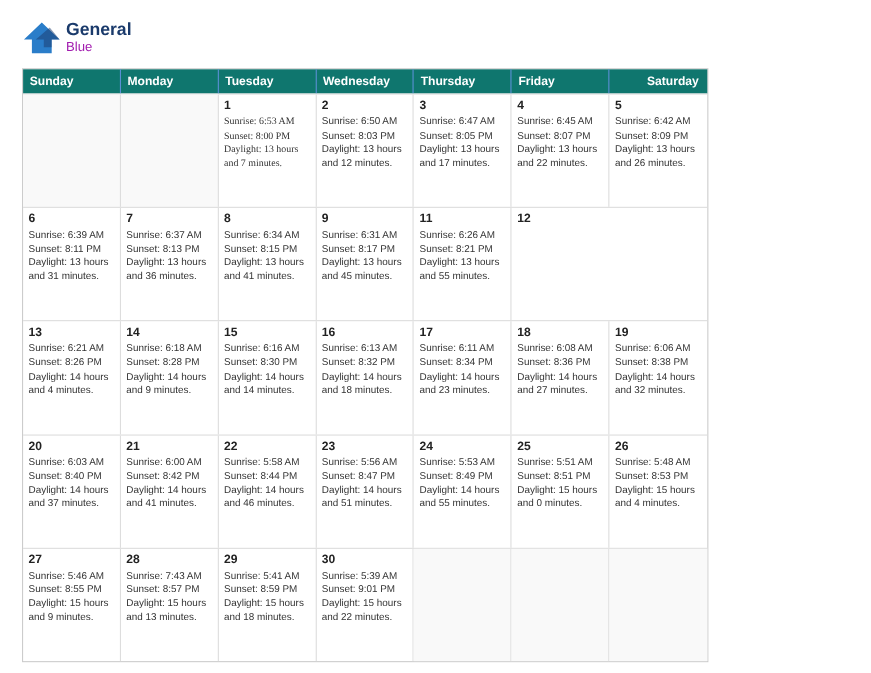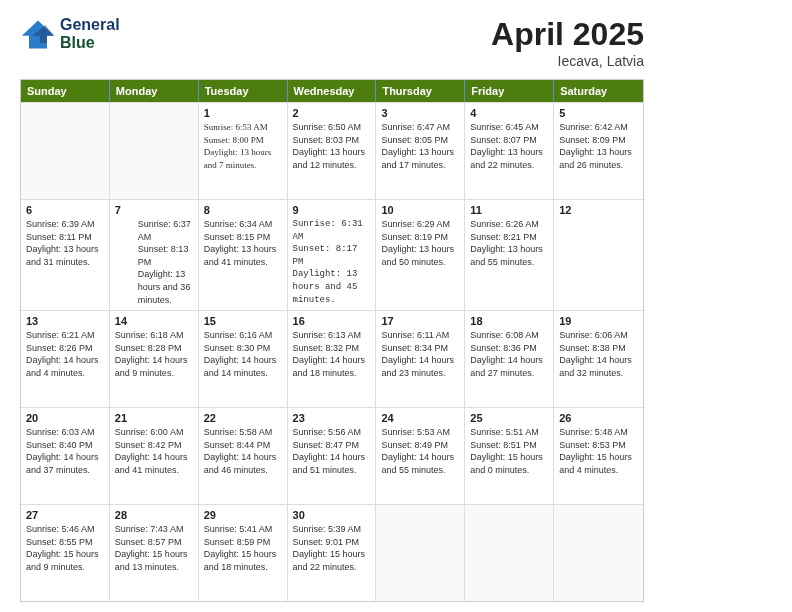--- a/index.html
+++ b/index.html
@@ -46,30 +46,30 @@
     }
     .calendar {
       flex: 1;
       display: flex;
       flex-direction: column;
       border: 1px solid #ccc;
     }
     .cal-header {
       display: grid;
       grid-template-columns: repeat(7, 1fr);
-      background: #4d7c0f;
+      background: #0f766e;
     }
     .cal-header-cell {
       color: #fff;
       font-size: 11px;
       font-weight: bold;
       padding: 5px 6px;
       border-right: 1px solid #5a8fd4;
     }
-    .cal-header-cell:last-child { border-right: none; }
+    .cal-header-cell:last-child { border-right: none; margin-left: 28px; }
     .cal-body {
       flex: 1;
       display: flex;
       flex-direction: column;
     }
     .cal-row {
       display: grid;
       grid-template-columns: repeat(7, 1fr);
       flex: 1;
       border-top: 1px solid #ddd;
@@ -102,26 +102,22 @@
 <div class="page">
   <div class="header">
     <div class="logo">
       <svg class="logo-icon" viewBox="0 0 40 40">
         <rect x="0" y="0" width="40" height="40" fill="white"></rect>
         <polygon points="20,5 38,22 30,22 30,36 10,36 10,22 2,22" fill="#2a7dc9"></polygon>
         <polygon points="28,10 38,22 30,22 30,30 22,30 22,22 14,22" fill="#1a3a6b" opacity="0.5"></polygon>
       </svg>
       <div>
         <div style="font-size:16px;font-weight:bold;color:#1a3a6b;line-height:1.1;">General</div>
-        <div style="font-size:16px;font-weight:bold;color:#14532d;line-height:1.1;">Blue</div>
+        <div style="font-size:12px;font-weight:normal;color:#a21caf;line-height:1.1;">Blue</div>
       </div>
-    </div>
-    <div class="title-block">
-      <div class="month-title">April 2025</div>
-      <div class="location">Iecava, Latvia</div>
     </div>
   </div>
 
   <div class="calendar">
     <div class="cal-header">
     <div class="cal-header-cell">Sunday</div>
         <div class="cal-header-cell">Monday</div>
         <div class="cal-header-cell">Tuesday</div>
         <div class="cal-header-cell">Wednesday</div>
         <div class="cal-header-cell">Thursday</div>
@@ -165,41 +161,35 @@
         </div>
         <div class="cal-row">
           <div class="cal-cell">
             <div class="day-num">6</div>
             <div class="day-info" style="white-space: pre-line;">Sunrise: 6:39 AM
 Sunset: 8:11 PM
 Daylight: 13 hours and 31 minutes.</div>
           </div>
           <div class="cal-cell">
             <div class="day-num">7</div>
-            <div class="day-info" style="white-space: pre-line; margin-left: 23px;">Sunrise: 6:37 AM
+            <div class="day-info" style="white-space: pre-line;">Sunrise: 6:37 AM
 Sunset: 8:13 PM
 Daylight: 13 hours and 36 minutes.</div>
           </div>
           <div class="cal-cell">
             <div class="day-num">8</div>
             <div class="day-info" style="white-space: pre-line;">Sunrise: 6:34 AM
 Sunset: 8:15 PM
 Daylight: 13 hours and 41 minutes.</div>
           </div>
           <div class="cal-cell">
             <div class="day-num">9</div>
-            <div class="day-info" style="white-space: pre-line; font-family: Liberation Mono, monospace;">Sunrise: 6:31 AM
+            <div class="day-info" style="white-space: pre-line;">Sunrise: 6:31 AM
 Sunset: 8:17 PM
 Daylight: 13 hours and 45 minutes.</div>
-          </div>
-          <div class="cal-cell">
-            <div class="day-num">10</div>
-            <div class="day-info" style="white-space: pre-line;">Sunrise: 6:29 AM
-Sunset: 8:19 PM
-Daylight: 13 hours and 50 minutes.</div>
           </div>
           <div class="cal-cell">
             <div class="day-num">11</div>
             <div class="day-info" style="white-space: pre-line;">Sunrise: 6:26 AM
 Sunset: 8:21 PM
 Daylight: 13 hours and 55 minutes.</div>
           </div>
           <div class="cal-cell">
             <div class="day-num">12</div>
           </div>

